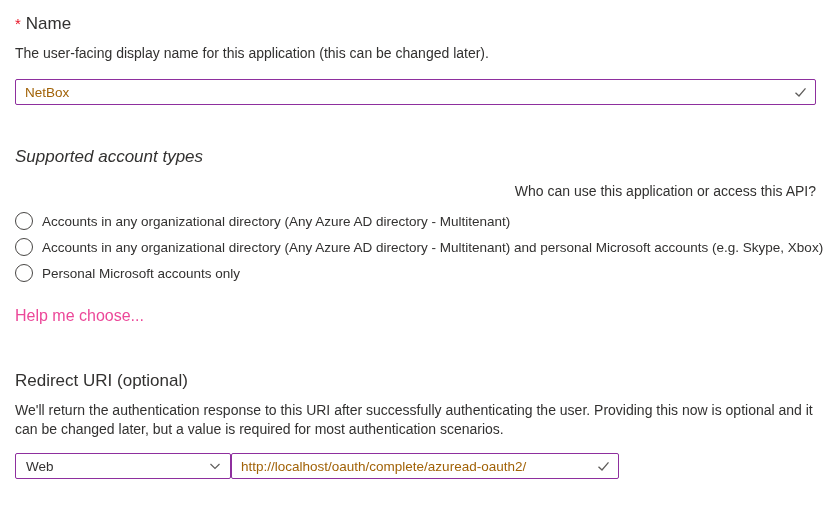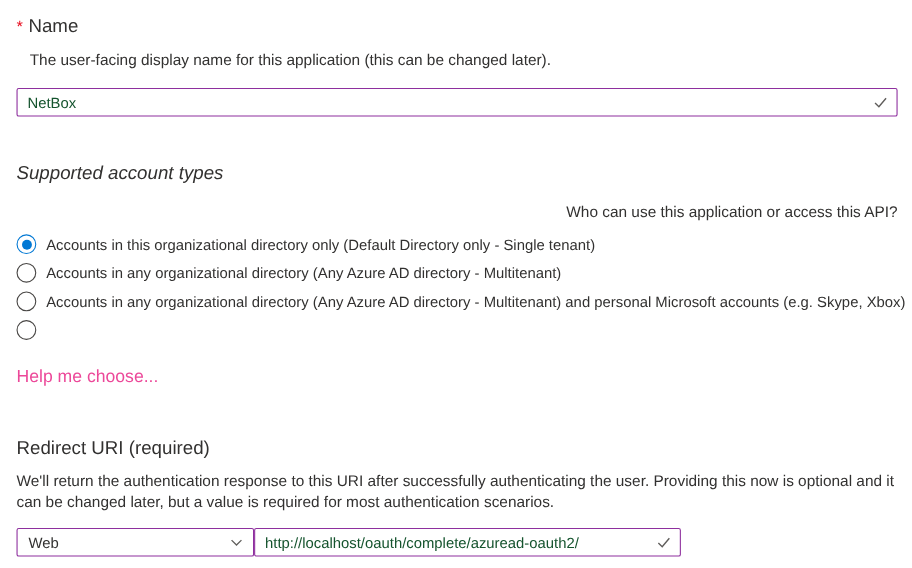--- a/index.html
+++ b/index.html
@@ -12,29 +12,29 @@
   .page { padding: 12px 13px 12px 15px; }
 
   .section-title {
     font-size: 17px; font-weight: 400; color: #323130;
     margin: 0; line-height: 23px;
   }
   .req-marker { color: #e81123; margin-right: 5px; font-size: 15px; }
 
   .body-text { font-size: 14px; line-height: 19px; margin: 0; color: #323130; }
 
-  .name-desc { margin-top: 9px; margin-left: 12px; }
+  .name-desc { margin-top: 9px; }
 
   .input-wrap { position: relative; width: 801px; }
   .name-input-wrap { margin-top: 16px; }
   .text-input {
     width: 100%; height: 26px;
     border: 1.5px solid #8e2f9e; border-radius: 2px;
     padding: 0 30px 0 9px;
-    font-family: "Liberation Sans", sans-serif; font-size: 13.5px; color: #14532d;
+    font-family: "Liberation Sans", sans-serif; font-size: 13.5px; color: #a16207;
     outline: none; background: #fff;
   }
   .input-check {
     position: absolute; right: 8px; top: 50%; transform: translateY(-50%);
     display: flex; pointer-events: none;
   }
 
   .account-types-title { margin-top: 40px; font-style: italic; }
   .question-text { margin-top: 14px; text-align: right; }
 
@@ -89,41 +89,38 @@
       </svg>
     </span>
   </div>
 
   
   <h2 class="section-title account-types-title">Supported account types</h2>
 
   <p class="body-text question-text">Who can use this application or access this API?</p>
 
   <div class="radio-list">
-    <div class="radio-row selected">
-      <span class="radio-outer"></span>
-      <span class="radio-label">Accounts in this organizational directory only (Default Directory only - Single tenant)</span>
-    </div>
     <div class="radio-row">
       <span class="radio-outer"></span>
       <span class="radio-label">Accounts in any organizational directory (Any Azure AD directory - Multitenant)</span>
     </div>
     <div class="radio-row">
       <span class="radio-outer"></span>
       <span class="radio-label">Accounts in any organizational directory (Any Azure AD directory - Multitenant) and personal Microsoft accounts (e.g. Skype, Xbox)</span>
     </div>
     <div class="radio-row">
       <span class="radio-outer"></span>
+      <span class="radio-label">Personal Microsoft accounts only</span>
     </div>
   </div>
 
   <a class="help-link">Help me choose...</a>
 
   
-  <h2 class="section-title redirect-title">Redirect URI (required)</h2>
+  <h2 class="section-title redirect-title">Redirect URI (optional)</h2>
 
   <p class="body-text redirect-desc">We'll return the authentication response to this URI after successfully authenticating the user. Providing this now is optional and it can be changed later, but a value is required for most authentication scenarios.</p>
 
   <div class="redirect-controls">
     <div class="select-box">
       <span>Web</span>
       <span style="display:flex;">
         <svg width="14" height="14" viewBox="0 0 14 14">
           <path d="M2.5 5 L7 9.5 L11.5 5" stroke="#605e5c" stroke-width="1.2" fill="none"></path>
         </svg>

